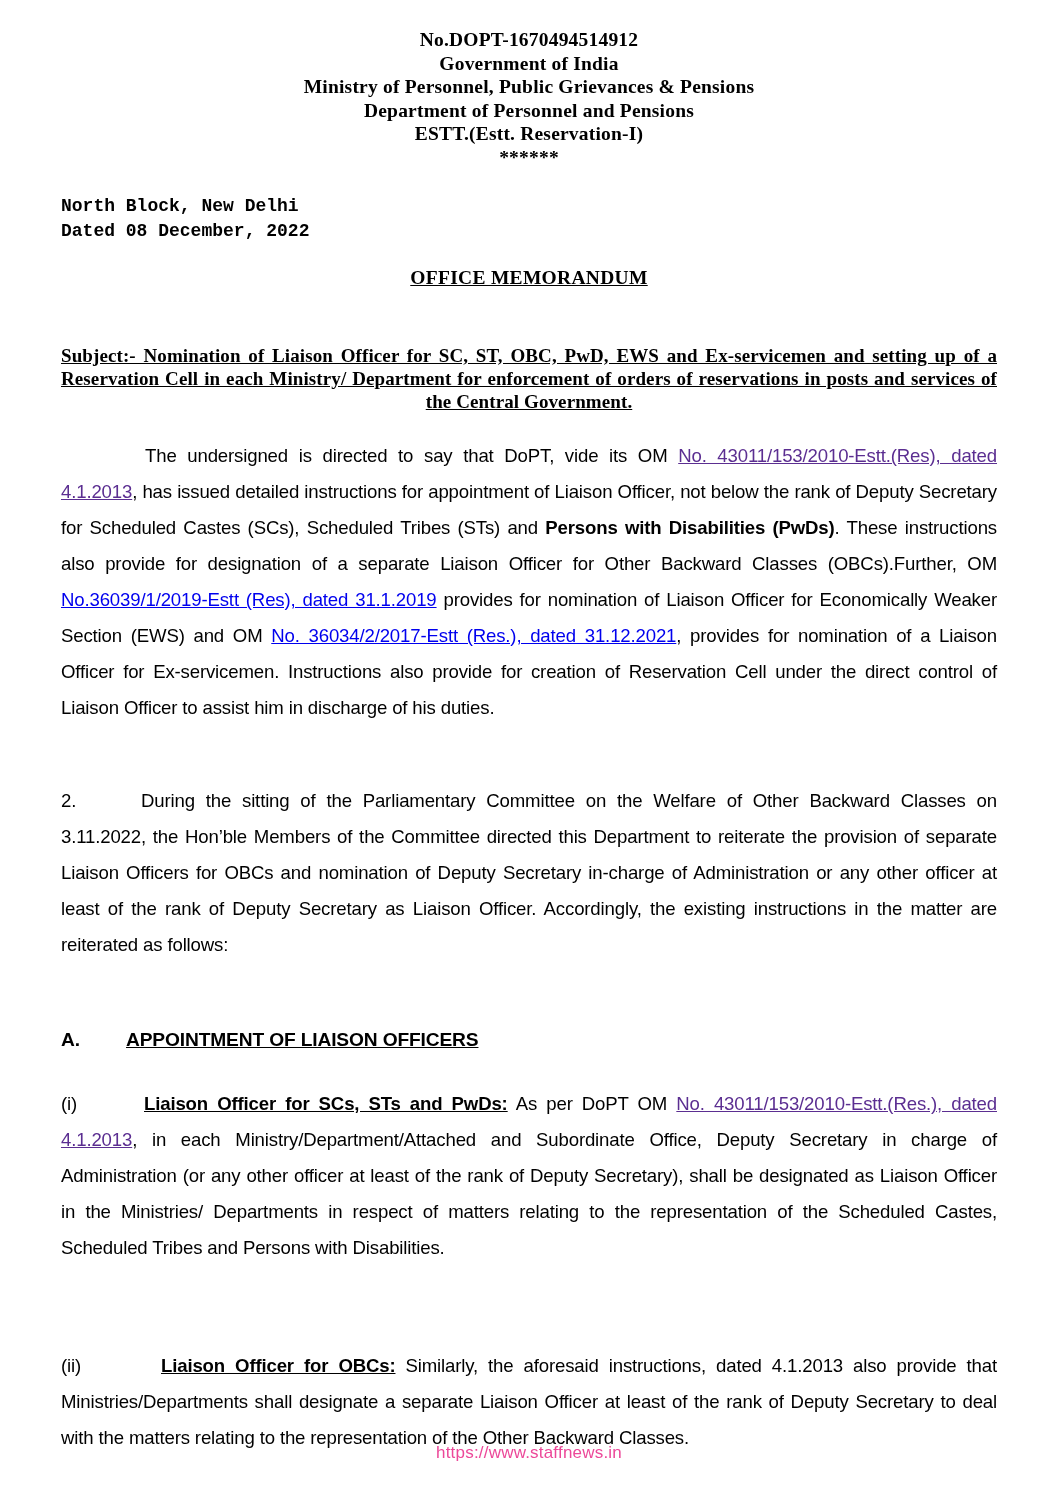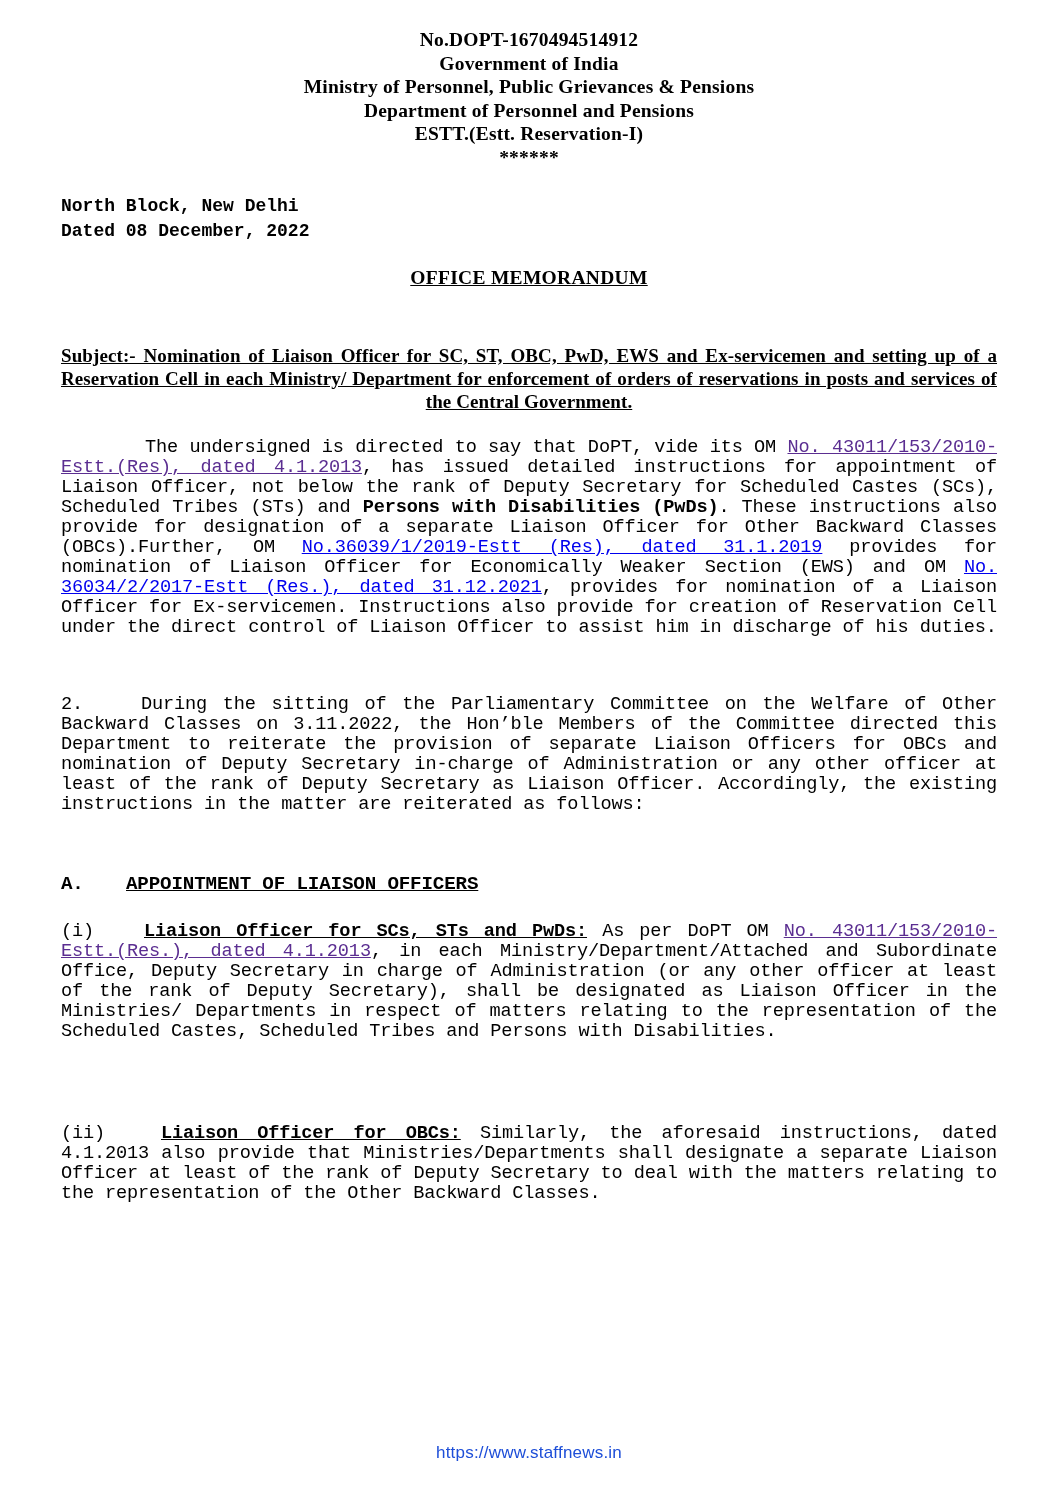--- a/index.html
+++ b/index.html
@@ -46,23 +46,23 @@
     font-size: 19px;
     line-height: 22.8px;
     text-align: justify;
     text-align-last: center;
     text-decoration: underline;
     letter-spacing: 0.1px;
   }
 
   
   .body-text {
-    font-family: Liberation Mono, monospace;
+    font-family: Liberation Sans, sans-serif;
     font-size: 18.6px;
-    line-height: 20px;
+    line-height: 36px;
     text-align: justify;
     letter-spacing: -0.15px;
   }
 
   .para-1  { margin-top: 25px; text-indent: 84px; }
   .para-2  { margin-top: 57px; }
   .section-a { margin-top: 59px; font-weight: bold; font-size: 19.2px; }
   .section-a .heading { text-decoration: underline; }
   .para-i  { margin-top: 28px; }
   .para-ii { margin-top: 82px; }
@@ -78,21 +78,21 @@
   .seg-bu { font-weight: bold; text-decoration: underline; }
   a.seg-l, a.seg-lv { text-decoration: underline; }
 
   .footer-url {
     position: absolute;
     left: 0; right: 0;
     top: 1443px;
     text-align: center;
     font-family: "Liberation Sans", sans-serif;
     font-size: 17px;
-    color: #1d4ed8;
+    color: #ec4899;
     letter-spacing: 0.2px;
   }
 </style>
 </head>
 <body>
 
 <div class="page">
 
   <div class="letterhead serif">
     <div>No.DOPT-1670494514912</div>

